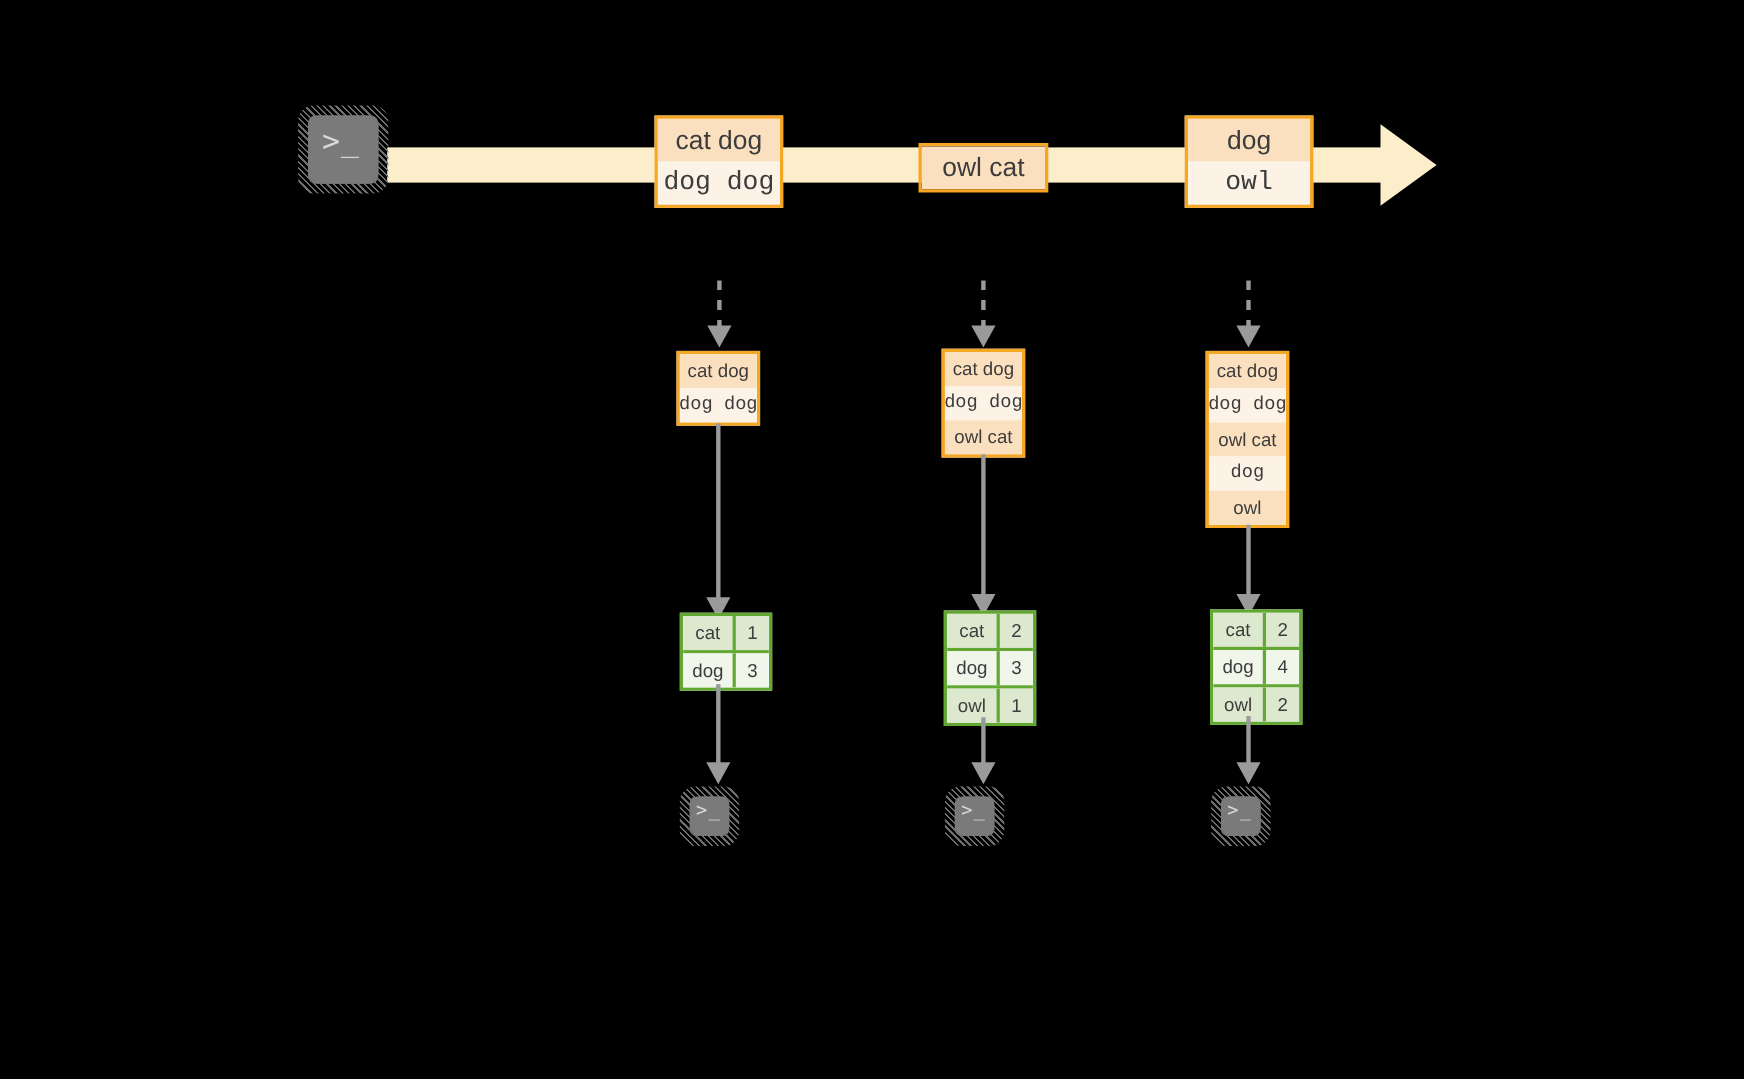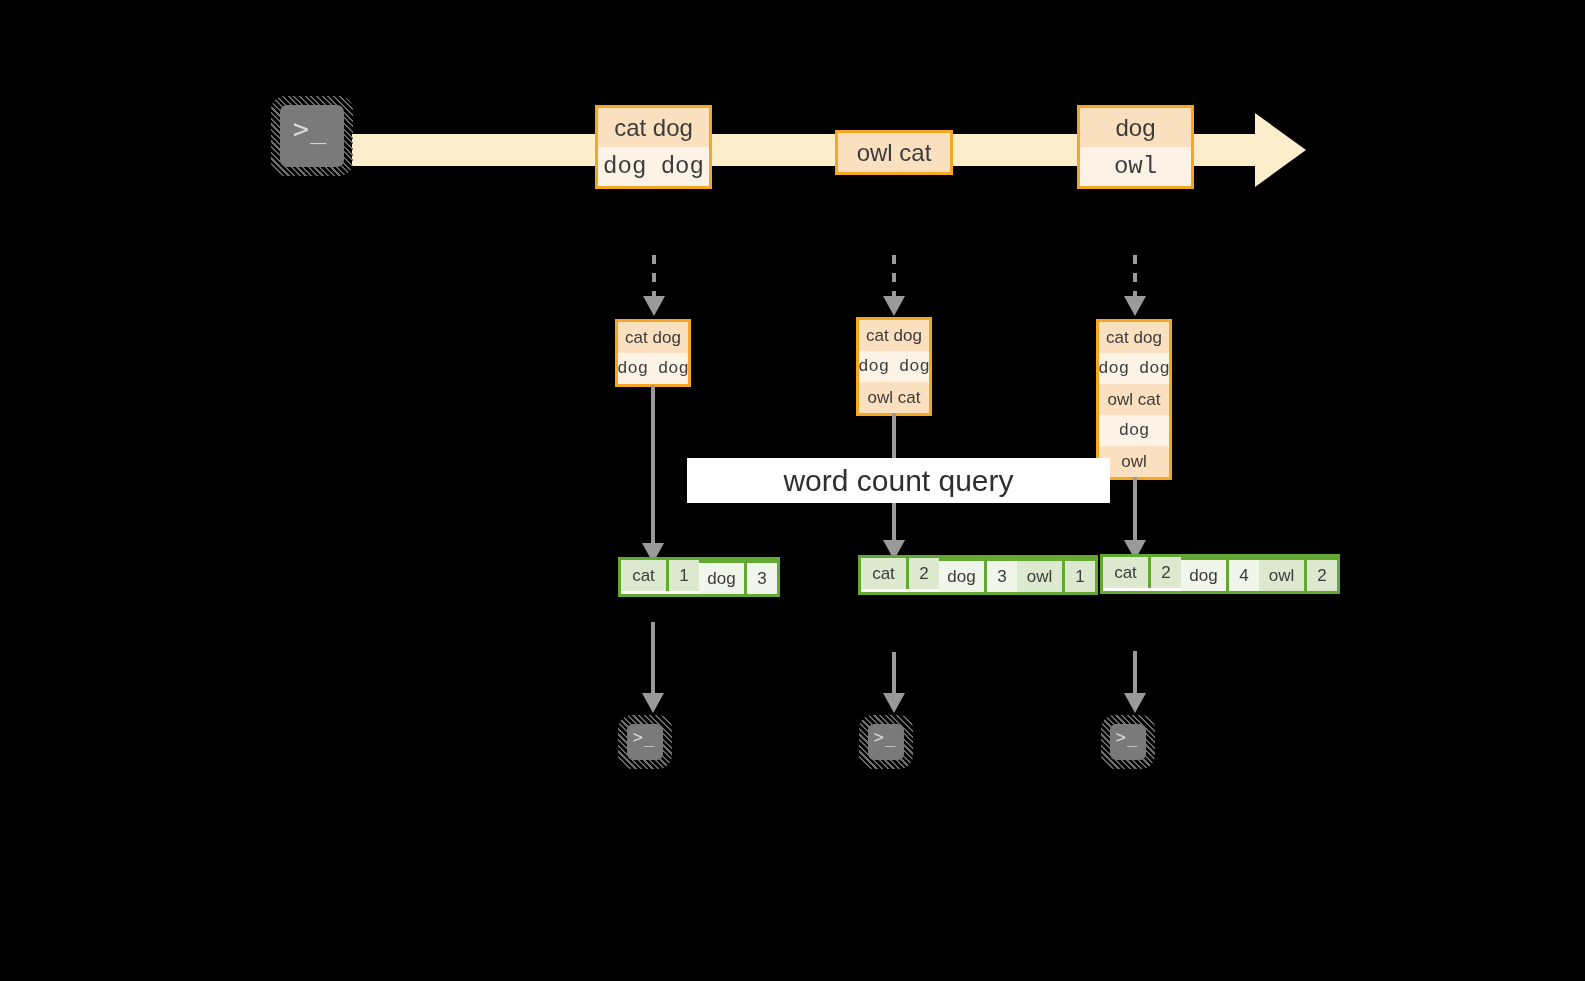--- a/index.html
+++ b/index.html
@@ -105,21 +105,21 @@
   .msgbox.top .row { height: 39px; font-size: 24px; }
   .msgbox.stack .row { height: 31px; font-size: 17px; }
 
   
   .restable {
     position: absolute;
     box-sizing: border-box;
     border: 3px solid #62a832;
     background: #fff;
     display: flex;
-    flex-direction: row;
+    flex-direction: column;
     overflow: hidden;
   }
   .restable .trow {
     display: flex;
     height: 31px;
   }
   .restable .tcell {
     box-sizing: border-box;
     display: flex;
     align-items: center;
@@ -276,17 +276,14 @@
       <div class="tcell word">owl</div>
       <div class="tcell count">2</div>
     </div>
   </div>
   <div class="vline" style="left:1133px; top:651px; height:47px;"></div>
   <div class="vhead" style="left:1124px; top:693px;"></div>
   <div class="term small" style="left:1102px; top:716px;">
     <span class="glyph">&gt;_</span>
   </div>
 
-  <div class="banner" style="left:687px; top:458px; width:423px; height:45px;">
-    <span>word count query</span>
-  </div>
 
 </div>
 
 </body></html>

